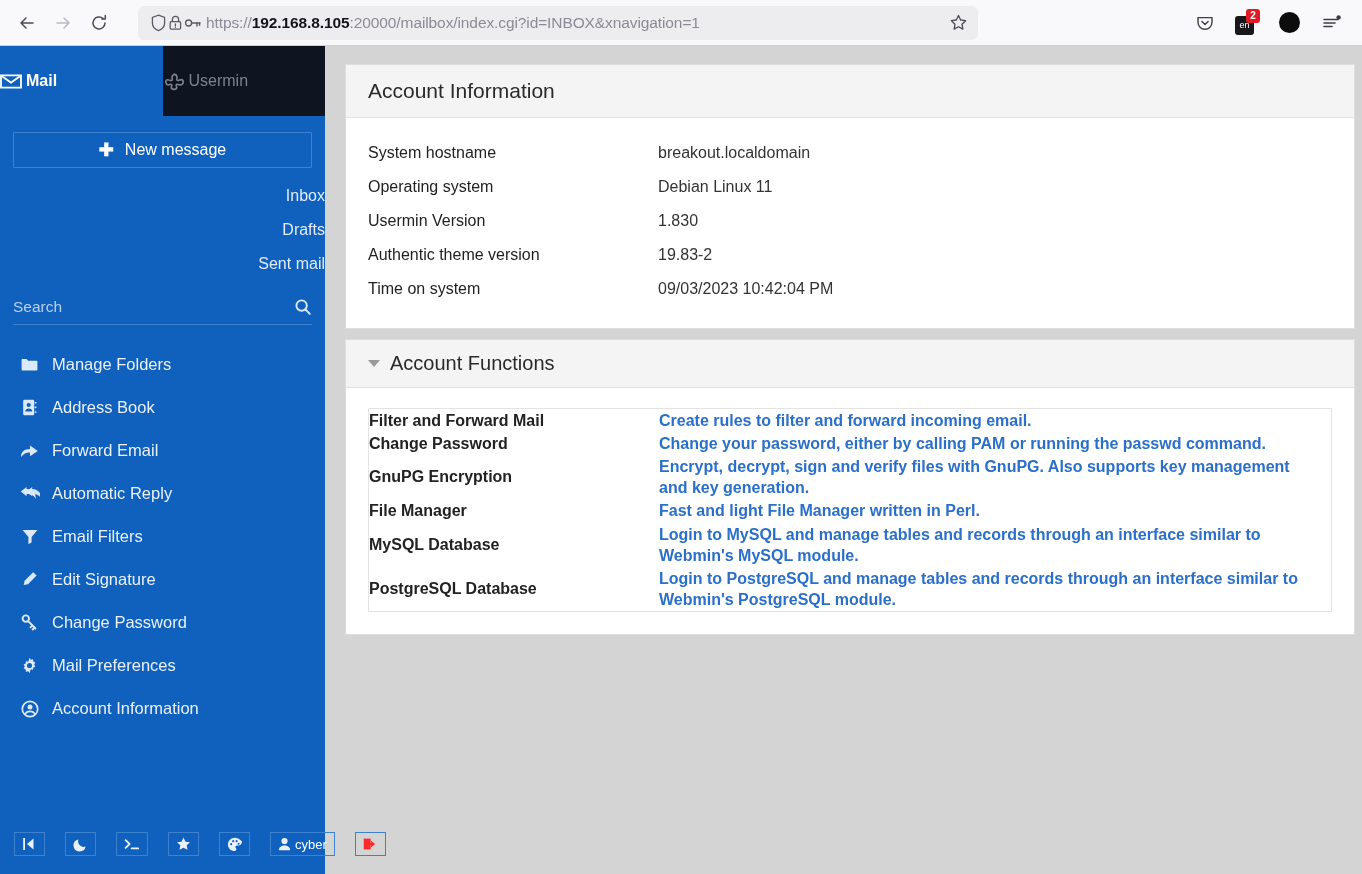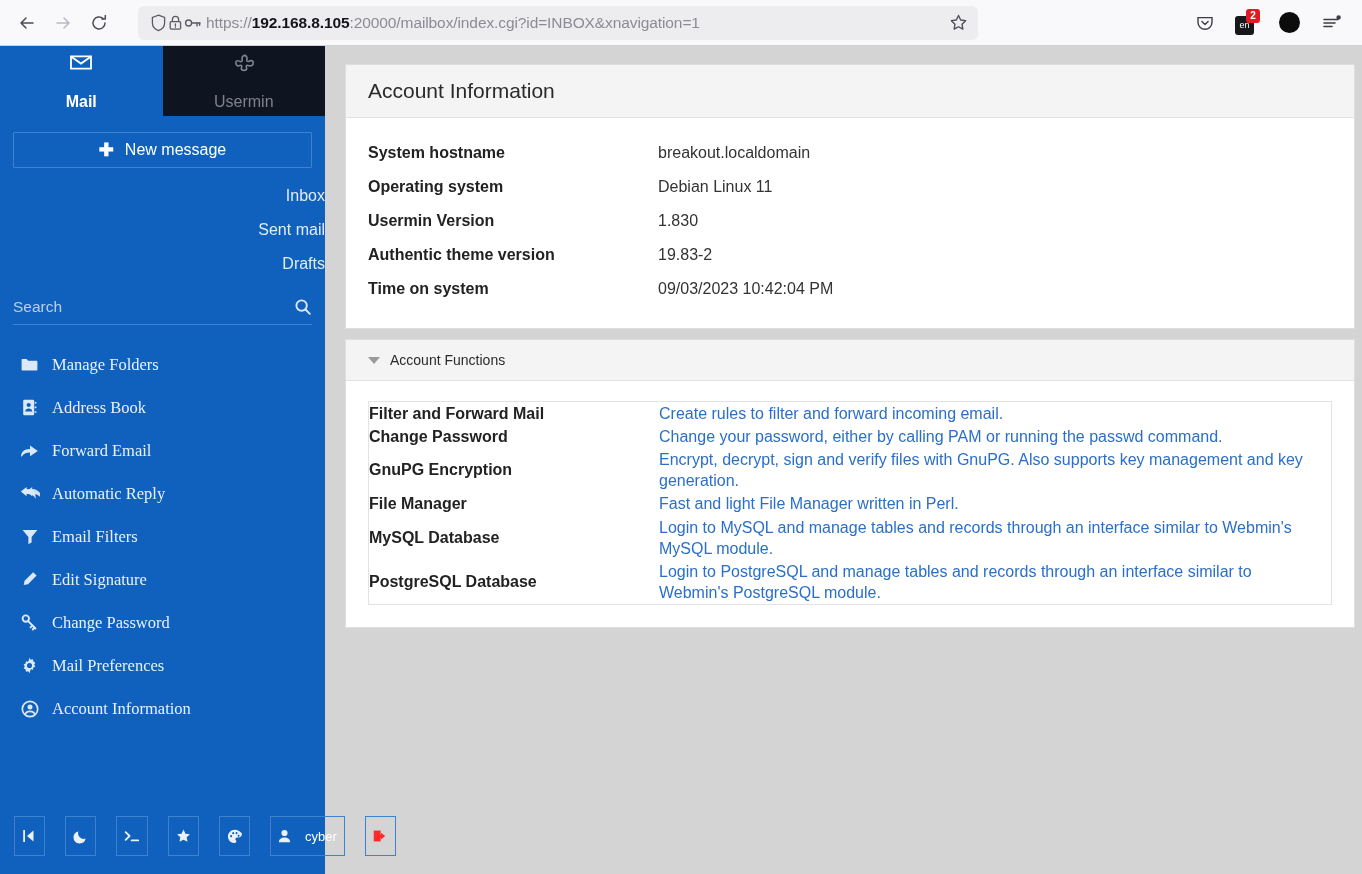--- a/index.html
+++ b/index.html
@@ -122,24 +122,23 @@
     color: #fff;
     display: flex;
     flex-direction: column;
     position: relative;
   }
 
   .product-tabs { display: flex; height: 70px; }
   .ptab {
     flex: 1;
     display: flex;
-    flex-direction: column;
-    align-items: center;
-    justify-content: center;
-    gap: 19px;
+    flex-direction: row;
+    align-items: center;
+    gap: 4px;
     font-size: 16px;
   }
   .ptab.active { background: #1060bd; color: #ffffff; font-weight: bold; }
   .ptab.inactive { background: #0e1420; color: #7d838d; }
   .ptab .ticon { height: 22px; display: flex; align-items: center; }
 
   .newmsg {
     margin: 16px 13px 0 13px;
     height: 36px;
     border: 1px solid #3c82cf;
@@ -176,21 +175,21 @@
     background: transparent;
     border: none;
     outline: none;
     color: #ffffff;
     font-size: 15.5px;
     font-family: "Liberation Sans", sans-serif;
   }
   .searchwrap input::placeholder { color: #b9cfea; opacity: 1; }
   .searchwrap .sicon { color: #dbe8f7; display: flex; align-items: center; }
 
-  .navlist { margin-top: 18px; font-family: Liberation Serif, serif; }
+  .navlist { margin-top: 18px; }
   .navitem {
     height: 43px;
     display: flex;
     align-items: center;
     padding-left: 19px;
     gap: 12px;
     font-size: 16.5px;
     color: #eaf1fa;
   }
   .navitem .nicon {
@@ -204,29 +203,29 @@
 
   .sidebar-footer {
     position: absolute;
     left: 0; bottom: 0;
     width: 325px;
     padding: 0 14px 18px 14px;
     display: flex;
   }
   .footer-group { display: flex; }
   .fbtn {
-    height: 40px;
+    height: 24px;
     min-width: 30px;
     border: 1px solid #3c82cf;
     display: flex;
     align-items: center;
     justify-content: center;
     color: #eaf1fa;
     font-size: 13px;
-    gap: 14px;
+    gap: 4px;
     padding: 0 7px;
     margin-right: 20px;
   }
   .fbtn.logout { color: #ff2b2b; }
   .fbtn .uname { font-size: 13px; color: #fff; }
 
   
   .main {
     flex: 1;
     background: #d4d4d4;
@@ -242,42 +241,42 @@
     background: #f4f4f4;
     border-bottom: 1px solid #e2e2e2;
     padding: 14px 22px;
     font-size: 21px;
     color: #2a2a2a;
   }
   .panel-header.sub {
     display: flex;
     align-items: center;
     gap: 10px;
-    font-size: 14px;
+    font-size: 20px;
     padding: 12px 22px;
   }
   .caret {
     width: 0; height: 0;
     border-left: 6px solid transparent;
     border-right: 6px solid transparent;
     border-top: 7px solid #9a9a9a;
   }
   .panel-body { padding: 18px 22px 22px 22px; }
 
   table.info { border-collapse: collapse; }
   table.info td { padding: 8px 0; font-size: 16px; vertical-align: top; }
-  table.info td.k { font-weight: bold; color: #222; width: 290px; }
+  table.info td.k { font-weight: normal; color: #222; width: 290px; }
   table.info td.v { color: #333; }
 
   .func-box {
     border: 1px solid #e3e3e3;
     margin-top: 2px;
   }
   table.funcs { border-collapse: collapse; width: 100%; }
-  table.funcs td { padding: 1px 0; font-size: 16px; vertical-align: middle; }
+  table.funcs td { padding: 1px 0; font-size: 16px; vertical-align: middle; font-weight: bold; }
   table.funcs td.k {
     font-weight: bold;
     color: #222;
     text-align: left;
     width: 290px;
     padding-right: 10px;
     white-space: nowrap;
   }
   table.funcs td.v { color: #2a6fc9; line-height: 1.32; padding-right: 20px; }
 </style>
@@ -385,24 +384,24 @@
     <div class="newmsg">
       <span class="plus">✚</span>
       <span>New message</span>
     </div>
 
     <div class="folders">
       <div class="folder">
         <span>Inbox</span>
       </div>
       <div class="folder">
+        <span>Drafts</span>
+      </div>
+      <div class="folder">
         <span>Sent mail</span>
-      </div>
-      <div class="folder">
-        <span>Drafts</span>
       </div>
     </div>
 
     <div class="searchwrap">
       <input type="text" placeholder="Search" style="">
       <span class="sicon">
         <svg width="18" height="18" viewBox="0 0 18 18" fill="none" stroke="currentColor" stroke-width="1.9" stroke-linecap="round">
           <circle cx="7.6" cy="7.6" r="5.2"></circle>
           <path d="M11.5 11.5l4.3 4.3"></path>
         </svg>

